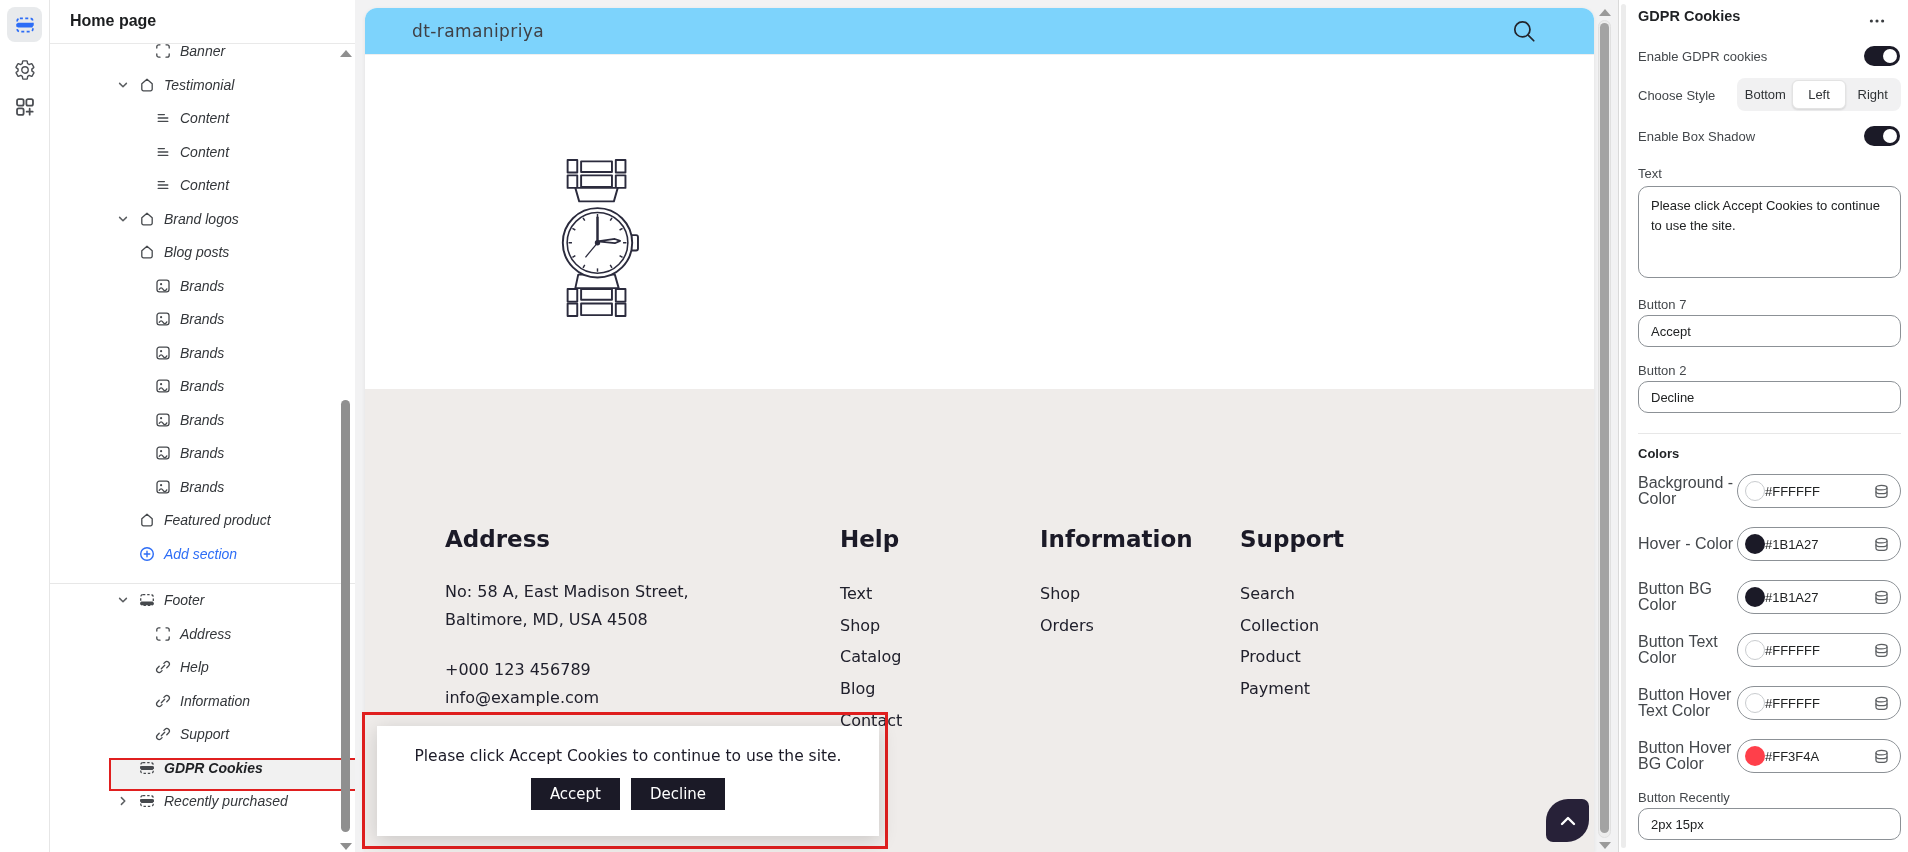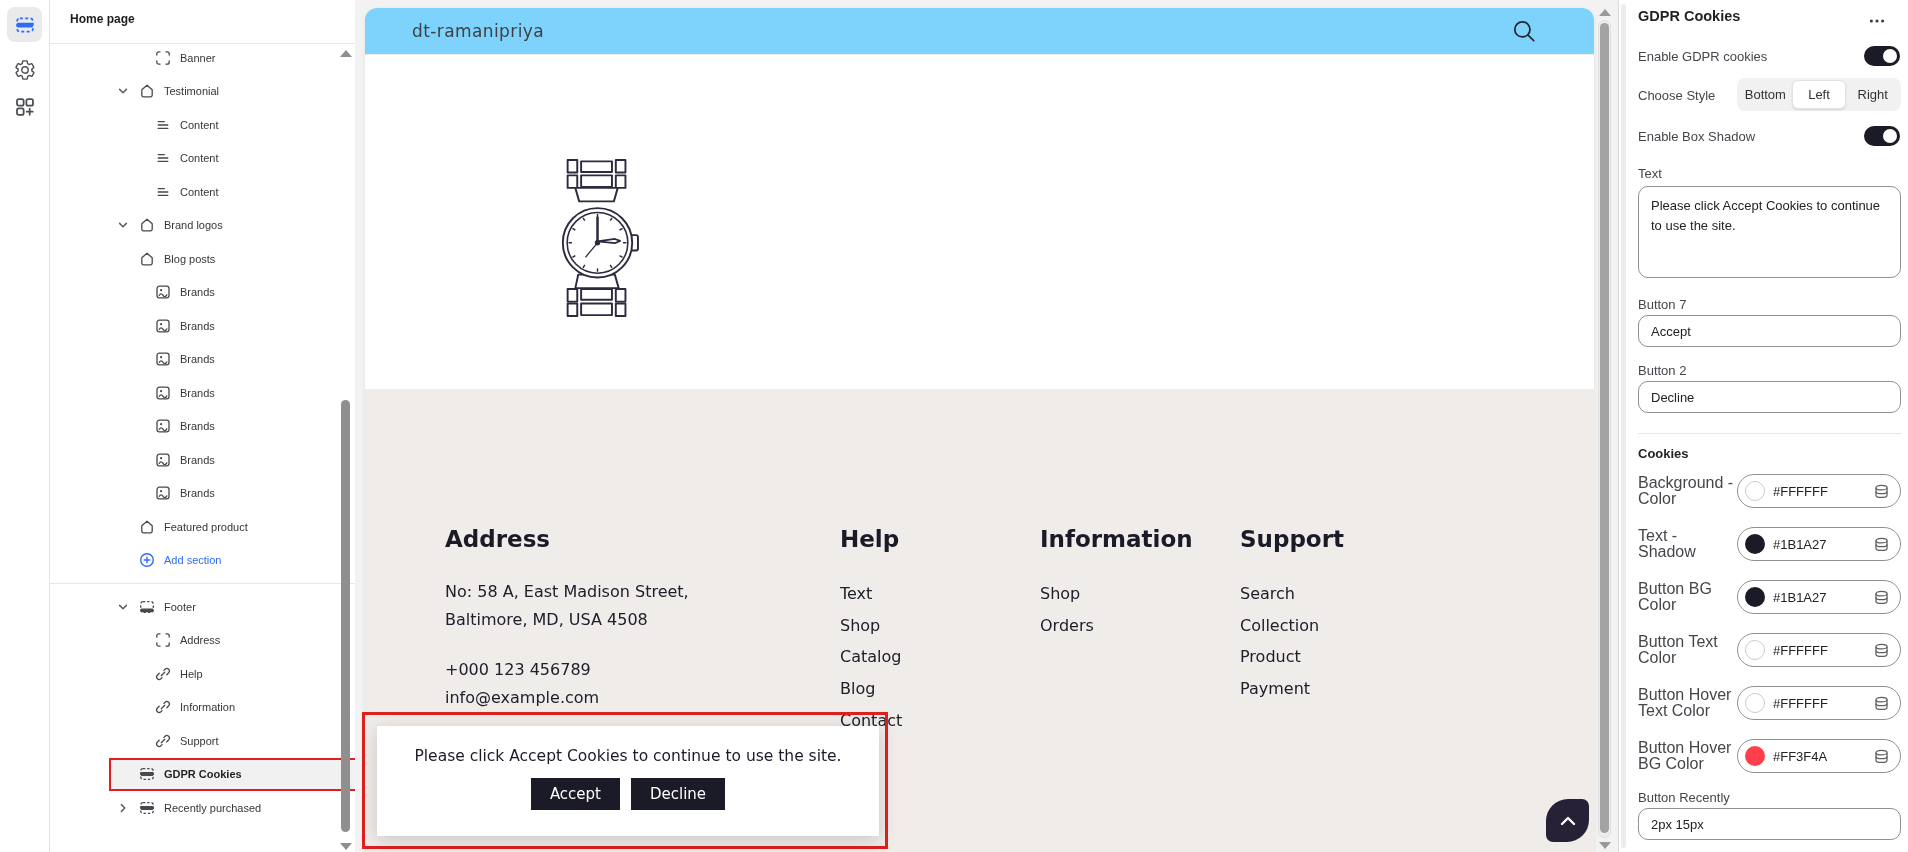--- a/index.html
+++ b/index.html
@@ -10,24 +10,24 @@
   }
   svg{display:block}
 
   
   .rail{position:absolute;left:0;top:0;width:49px;height:852px;background:#fff;border-right:1px solid #e6e6e6;z-index:5;}
   .rail-btn{position:absolute;left:7px;width:35px;height:35px;border-radius:8px;display:flex;align-items:center;justify-content:center;color:#4a4d52;}
   .rail-btn.active{background:#e8eaec;color:#2d6df6;}
 
   
   .sidebar{position:absolute;left:49px;top:0;width:306px;height:852px;background:#fff;border-right:1px solid #e3e3e3;overflow:hidden;}
-  .sb-title{position:absolute;left:21px;top:12px;font-size:12px;font-weight:700;color:#1b1d1f;}
+  .sb-title{position:absolute;left:21px;top:12px;font-size:16px;font-weight:700;color:#1b1d1f;}
   .sb-head-divider{position:absolute;left:0;top:43px;width:306px;height:1px;background:#e9e9e9;}
   .tree{position:absolute;left:0;top:41px;width:306px;padding-left:0;}
-  .tree-row{margin-left:60px;width:258px;height:33.5px;display:flex;align-items:center;font-size:11px;color:#33363a;cursor:pointer;border:2px solid transparent;box-sizing:border-box;}
+  .tree-row{margin-left:60px;width:258px;height:33.5px;display:flex;align-items:flex-start;font-size:14px;color:#33363a;cursor:pointer;border:2px solid transparent;box-sizing:border-box;font-style:italic;}
   .tree-row .chev{width:16px;height:16px;margin-right:8px;color:#5c5f62;flex:none;}
   .tree-row .ticon{width:16px;height:16px;margin-right:9px;color:#46494d;flex:none;}
   .tree-row.lvl1{padding-left:4px;}
   .tree-row.lvl2{padding-left:44px;}
   .tree-row.accent{color:#2d6df6;}
   .tree-row.accent .ticon{color:#2d6df6;}
   .tree-row.selected{background:#f1f1f1;border-color:#e01f1f;font-weight:700;color:#1f2124;}
   .tree-divider{height:1px;background:#e7e7e7;margin:6px 0;}
   
   .sb-scroll-up{position:absolute;left:291px;top:50px;width:0;height:0;border-left:6px solid transparent;border-right:6px solid transparent;border-bottom:7px solid #8f8f8f;}
@@ -85,21 +85,21 @@
   .lbl-b2{position:absolute;left:19px;top:363px;}
   .inp-b2{position:absolute;left:19px;top:381px;}
   .p-input{width:263px;height:32px;border:1px solid #8c9196;border-radius:10px;padding:0 12px;box-sizing:border-box;font-family:"Liberation Sans",sans-serif;font-size:13px;color:#202223;background:#fff;}
   .p-divider{position:absolute;left:19px;top:433px;width:263px;height:1px;background:#e7e7e7;}
   .colors-heading{position:absolute;left:19px;top:446px;font-size:13px;font-weight:700;color:#1f2124;}
   .color-rows{position:absolute;left:19px;top:474px;width:263px;}
   .color-row{display:flex;align-items:center;margin-bottom:19px;height:34px;}
   .cr-label{width:96px;font-size:16px;line-height:16px;color:#43474b;flex:none;}
   .cr-pill{margin-left:auto;width:164px;height:34px;border:1px solid #8c9196;border-radius:17px;display:flex;align-items:center;padding:0 10px 0 7px;box-sizing:border-box;background:#fff;cursor:pointer;}
   .cr-swatch{width:20px;height:20px;border-radius:50%;flex:none;box-sizing:border-box;}
-  .cr-hex{margin-left:8px;font-size:13px;color:#202223;}
+  .cr-hex{font-size:13px;color:#202223;}
   .cr-db{margin-left:auto;width:17px;height:17px;color:#5c5f62;}
   .lbl-pad{position:absolute;left:19px;top:790px;}
   .inp-pad{position:absolute;left:19px;top:808px;}
 </style>
 </head>
 <body>
 
 <div class="rail">
   <div class="rail-btn active" style="top:7px">
     <span>
@@ -552,40 +552,40 @@
   <div class="p-label lbl-text">Text</div>
   <textarea class="p-textarea" style="">Please click Accept Cookies to continue to use the site.</textarea>
 
   <div class="p-label lbl-b1">Button 7</div>
   <input class="p-input inp-b1" value="Accept" style="">
 
   <div class="p-label lbl-b2">Button 2</div>
   <input class="p-input inp-b2" value="Decline" style="">
 
   <div class="p-divider"></div>
-  <div class="colors-heading">Cookies</div>
+  <div class="colors-heading">Colors</div>
   <div class="color-rows">
       <div class="color-row">
         <span class="cr-label">Background - Color</span>
         <span class="cr-pill">
           <span class="cr-swatch" style="background: rgb(255, 255, 255); border: 1px solid rgb(201, 204, 207);"></span>
           <span class="cr-hex">#FFFFFF</span>
           <span class="cr-db">
             <svg width="17" height="17" viewBox="0 0 16 16">
               <g fill="none" stroke="currentColor" stroke-width="1.2">
                 <ellipse cx="8" cy="4.4" rx="5.2" ry="2.1"></ellipse>
                 <path d="M2.8 4.4v3.5c0 1.2 2.3 2.1 5.2 2.1s5.2-.9 5.2-2.1V4.4"></path>
                 <path d="M2.8 7.9v3.6c0 1.2 2.3 2.1 5.2 2.1s5.2-.9 5.2-2.1V7.9"></path>
               </g>
             </svg>
           </span>
         </span>
       </div>
       <div class="color-row">
-        <span class="cr-label">Text - Shadow</span>
+        <span class="cr-label">Hover - Color</span>
         <span class="cr-pill">
           <span class="cr-swatch" style="background: rgb(27, 26, 39);"></span>
           <span class="cr-hex">#1B1A27</span>
           <span class="cr-db">
             <svg width="17" height="17" viewBox="0 0 16 16">
               <g fill="none" stroke="currentColor" stroke-width="1.2">
                 <ellipse cx="8" cy="4.4" rx="5.2" ry="2.1"></ellipse>
                 <path d="M2.8 4.4v3.5c0 1.2 2.3 2.1 5.2 2.1s5.2-.9 5.2-2.1V4.4"></path>
                 <path d="M2.8 7.9v3.6c0 1.2 2.3 2.1 5.2 2.1s5.2-.9 5.2-2.1V7.9"></path>
               </g>

